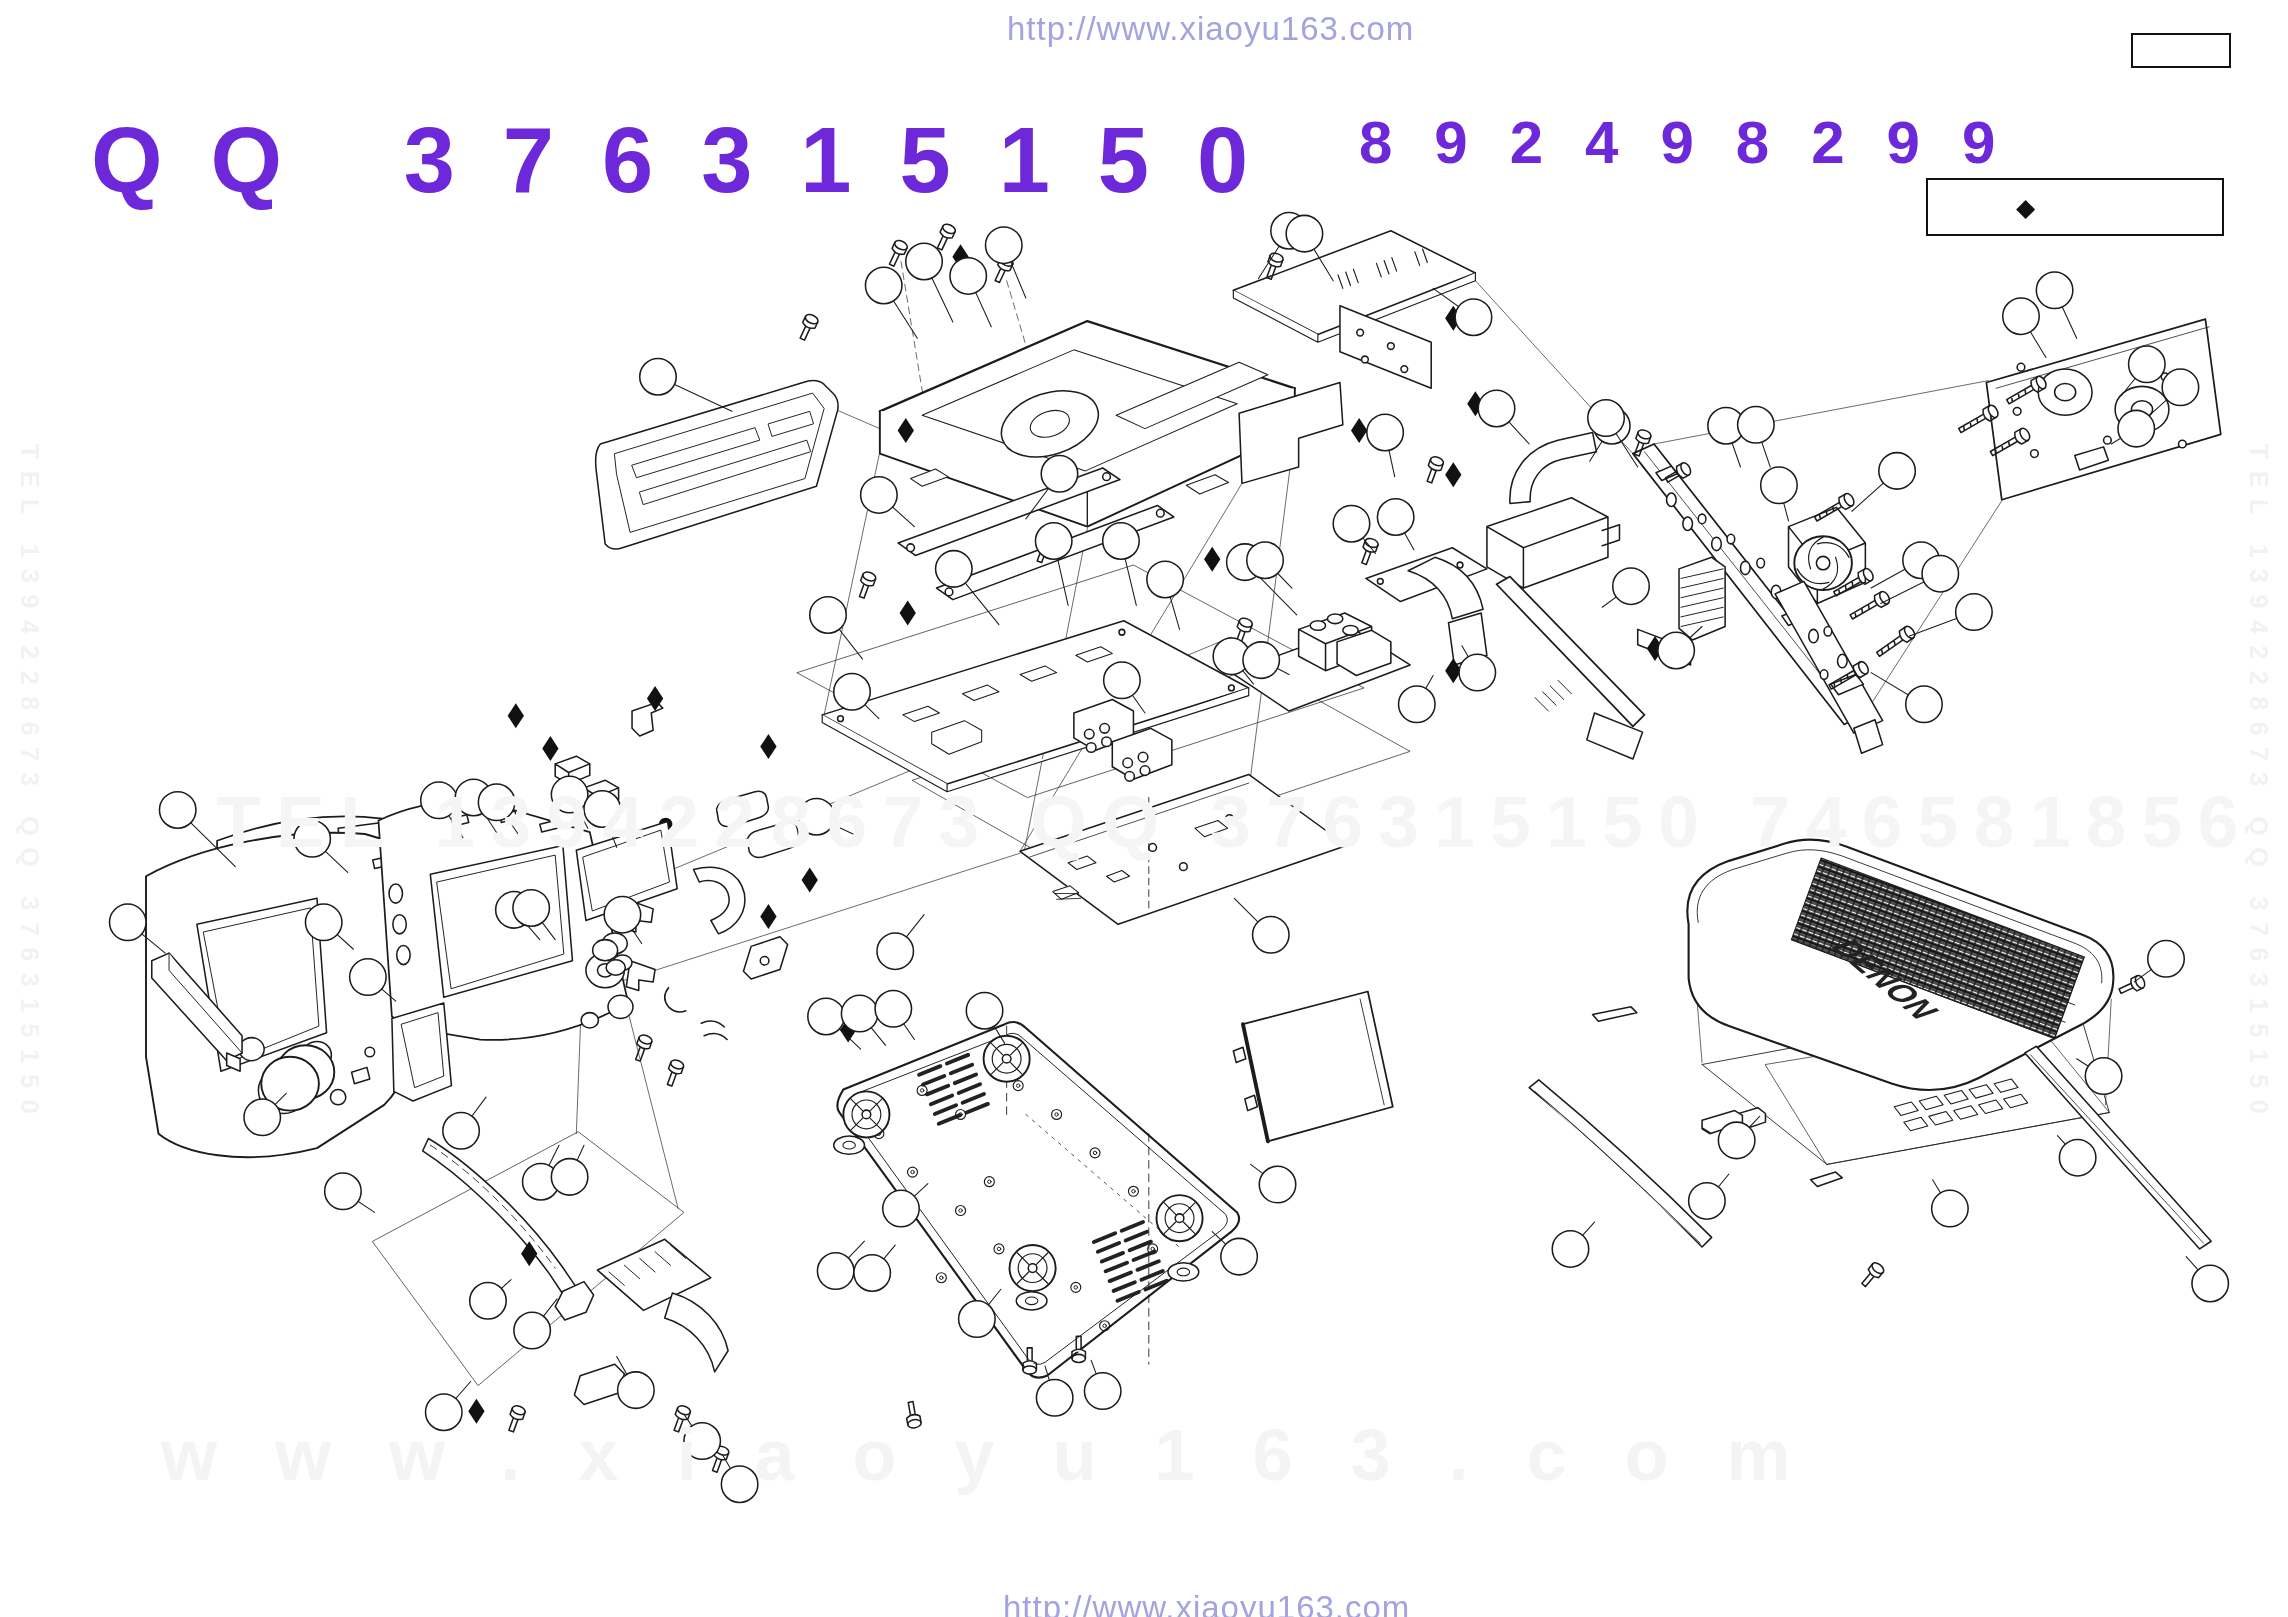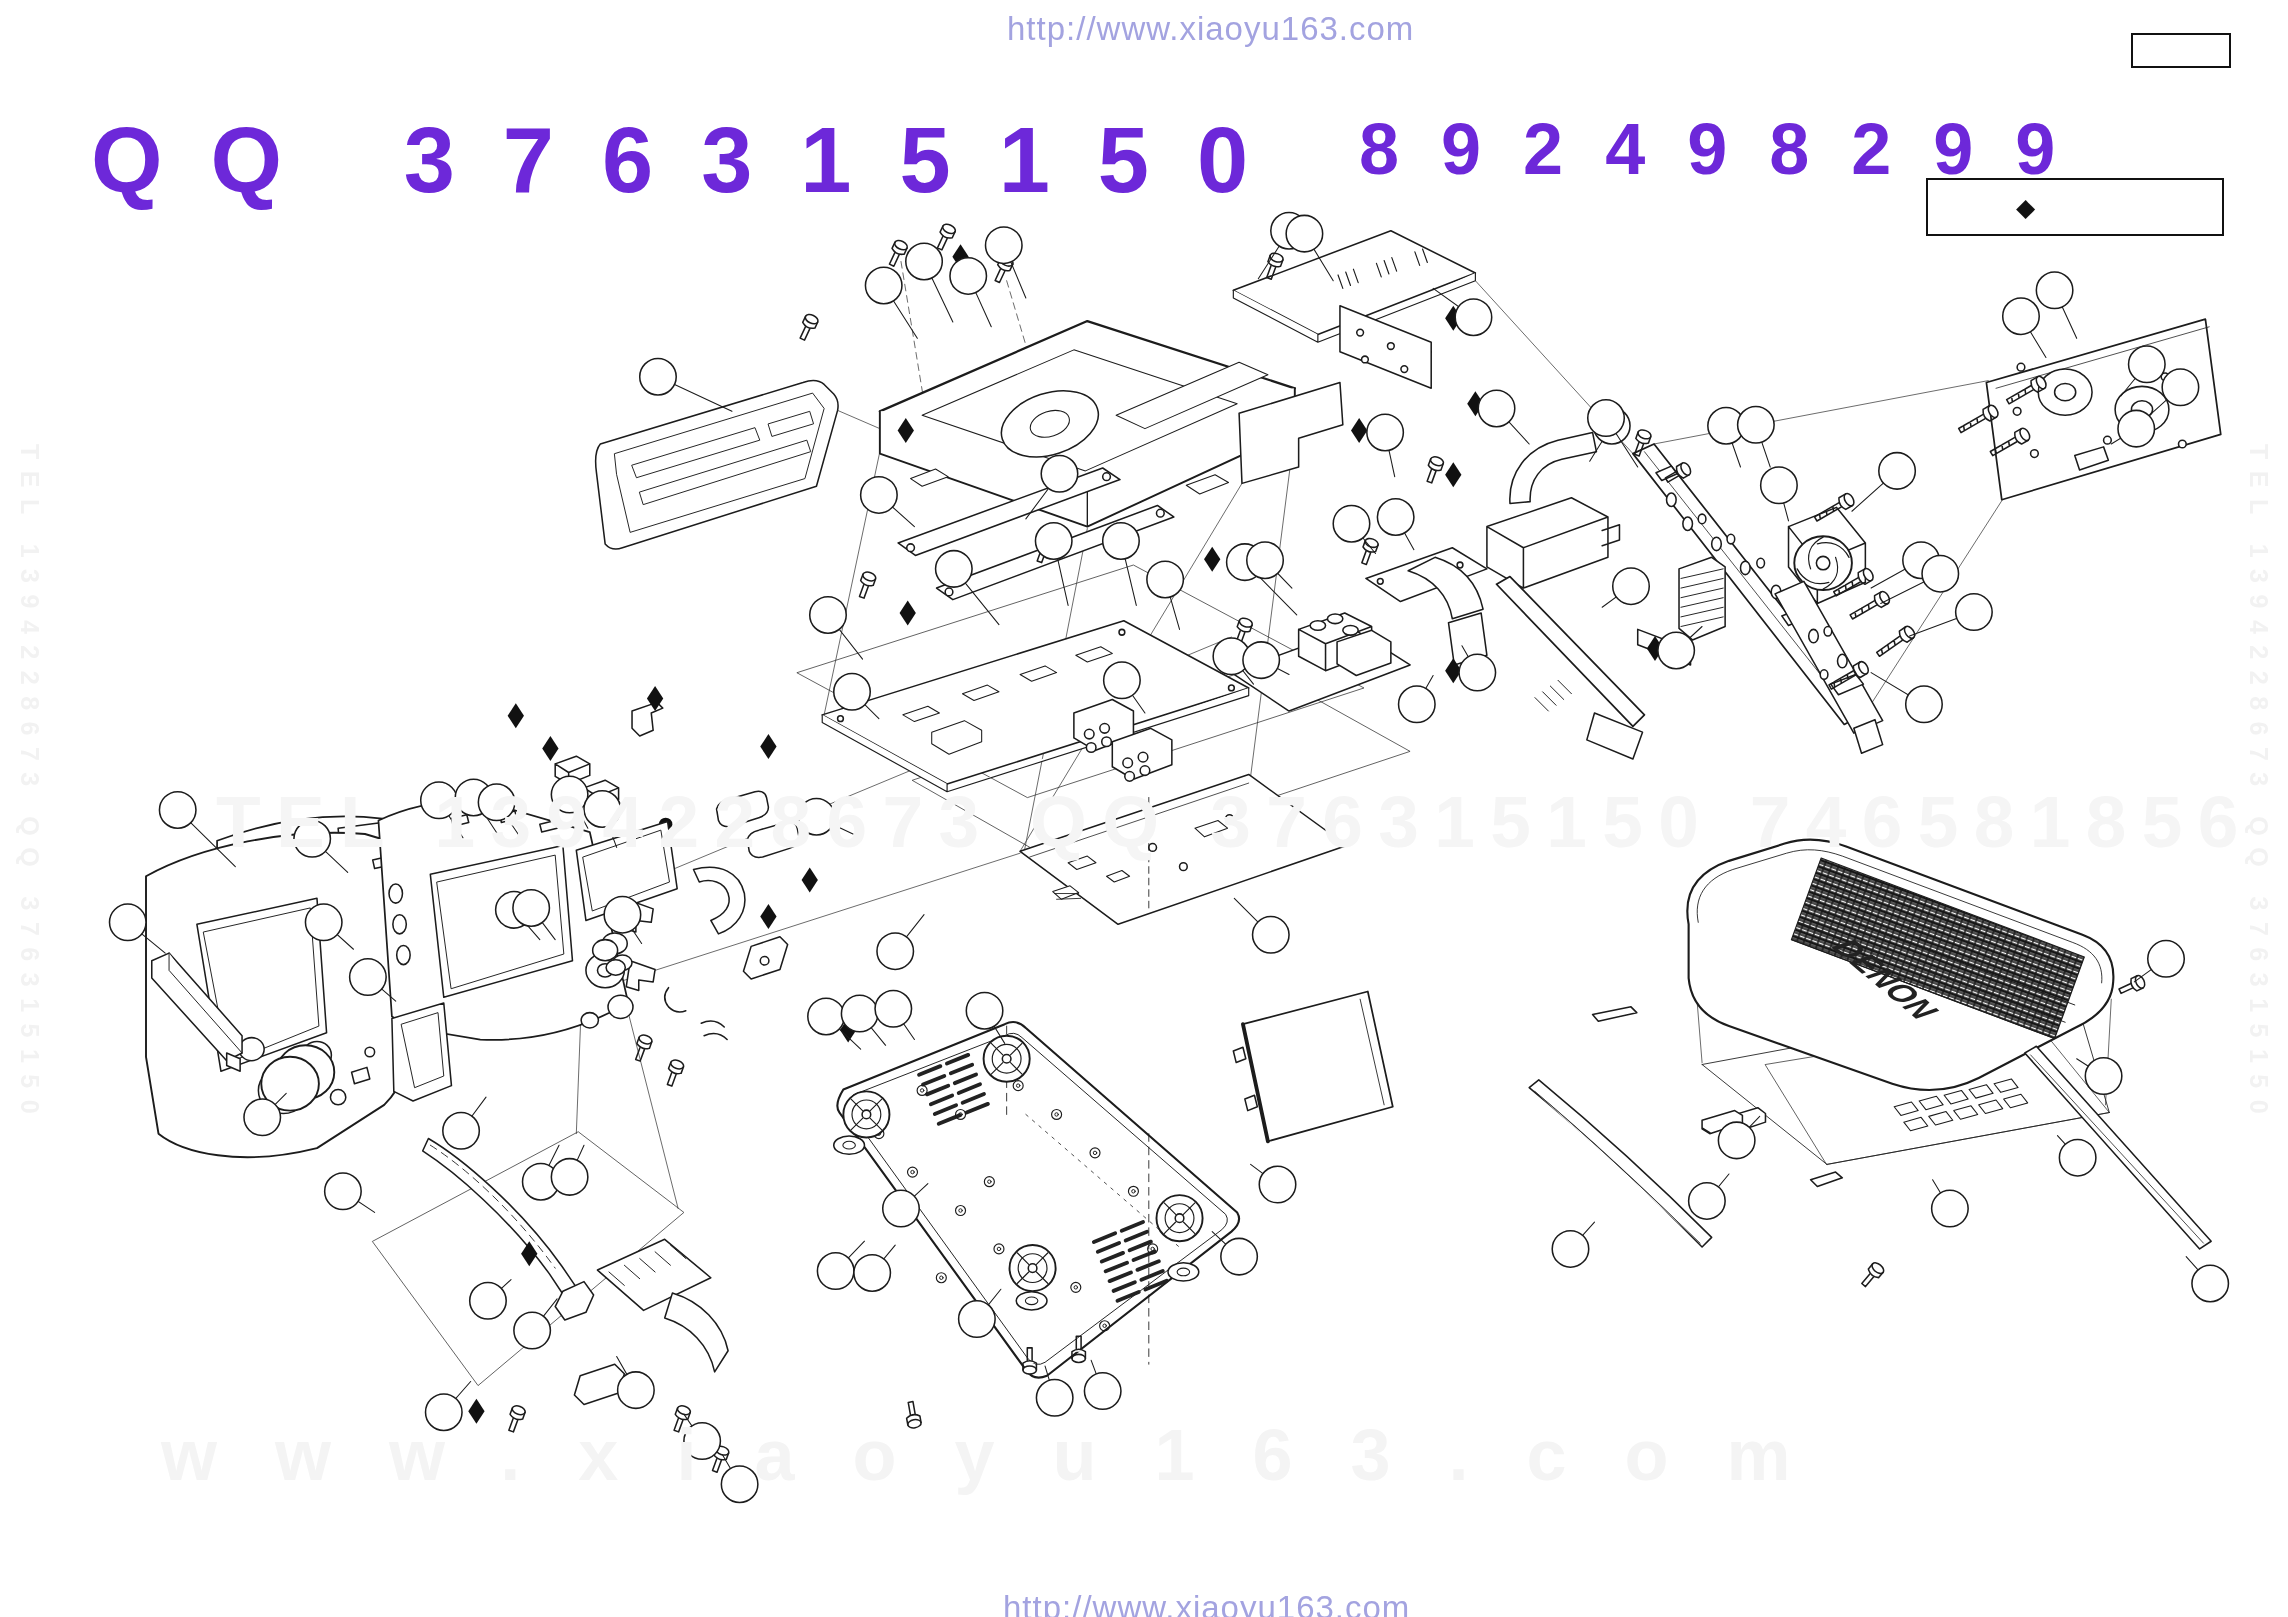--- a/index.html
+++ b/index.html
@@ -3,21 +3,21 @@
 <meta charset="utf-8">
 <style>
   html,body{margin:0;padding:0;background:#fff;}
   body{width:2288px;height:1618px;position:relative;overflow:hidden;
        font-family:"Liberation Sans",sans-serif;}
   .url{position:absolute;color:#a3a3e0;font-size:33px;letter-spacing:1px;z-index:6;}
   #top-url{left:1007px;top:9.6px;}
   #bottom-url{left:1003px;top:1589px;}
   .wm{position:absolute;color:#6d28d9;font-weight:bold;z-index:5;pointer-events:none;white-space:nowrap;}
   #wm-row1a{left:91px;top:108px;font-size:92px;letter-spacing:48px;}
-  #wm-row1b{left:1359px;top:108px;font-size:72px;letter-spacing:42px;}
+  #wm-row1b{left:1359px;top:108px;font-size:60px;letter-spacing:42px;}
   #wm-row2{left:216px;top:780px;font-size:73px;letter-spacing:15.4px;color:#f5f5f5;}
   #wm-row3{left:161px;top:1414px;font-size:72px;letter-spacing:58px;color:#f4f4f4;}
   .wm-side{font-size:25px;letter-spacing:11.5px;writing-mode:vertical-rl;color:#f2f2f2;height:749px;}
   #wm-side-left{left:15.4px;top:444px;}
   #wm-side-right{left:2244px;top:444px;}
   #legend-box-small{position:absolute;left:2131px;top:33px;width:96px;height:31px;
       border:2.9px solid #111;background:#fff;z-index:7;}
   #legend-box-note{position:absolute;left:1926px;top:178px;width:294px;height:54px;
       border:2.9px solid #111;background:#fff;z-index:7;display:flex;align-items:center;}
   #legend-box-note .sym{margin-left:88px;font-size:25px;color:#111;}

